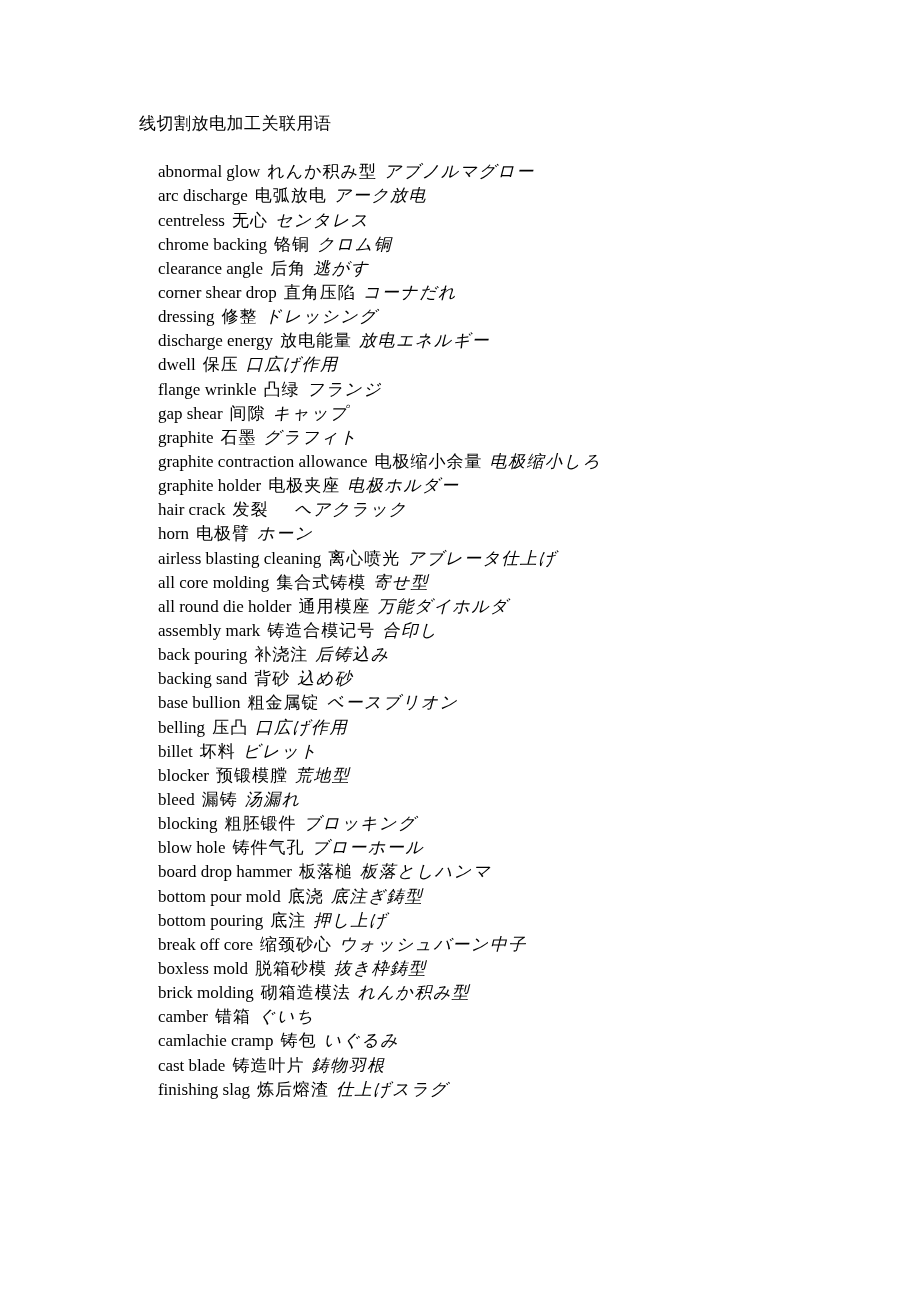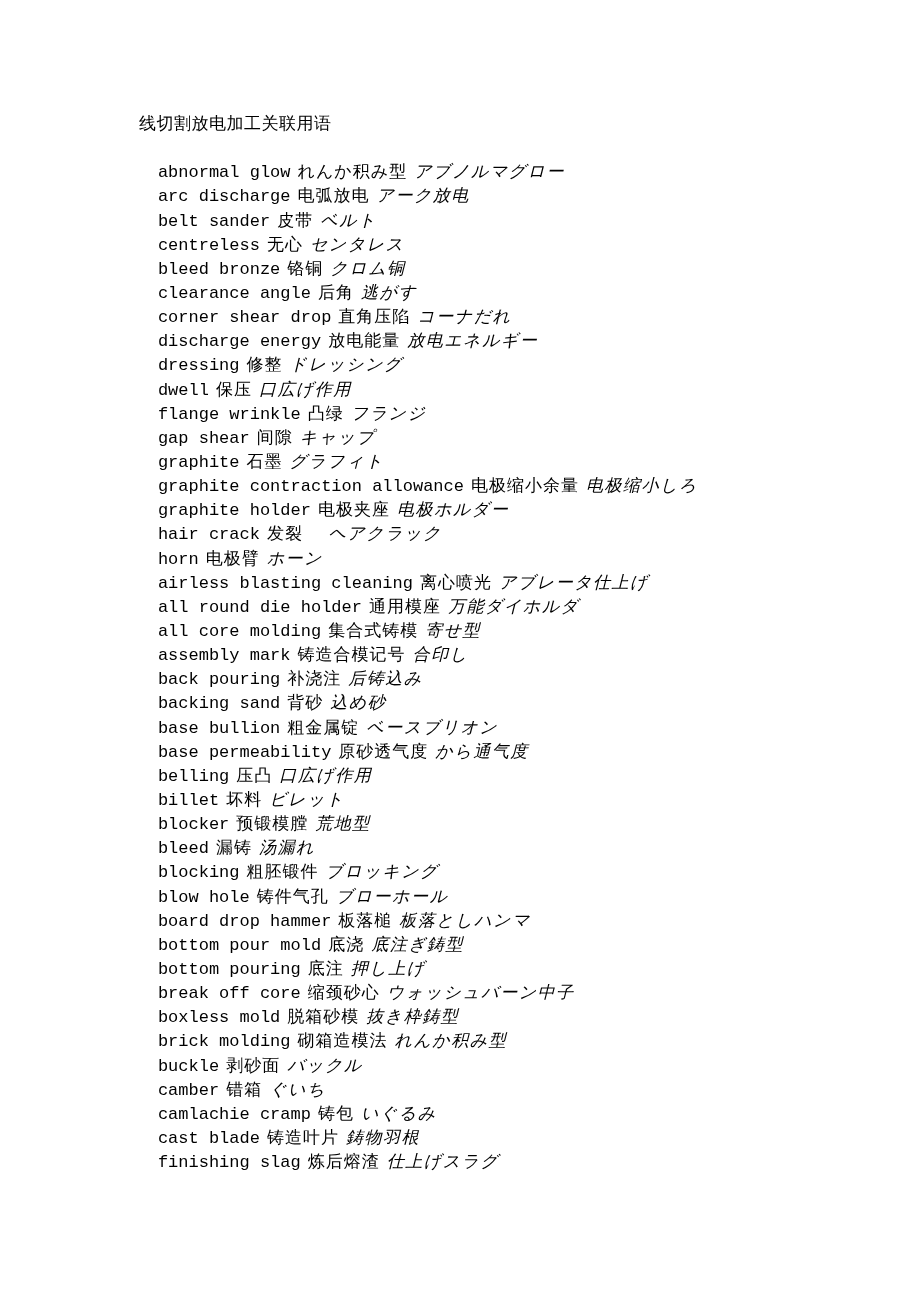--- a/index.html
+++ b/index.html
@@ -30,21 +30,21 @@
     height: 24.15px;
     line-height: 24.15px;
     font-size: 17px;
     white-space: pre;
     color: #000000;
   }
   .title-line {
     letter-spacing: 0.5px;
   }
   .en {
-    font-family: Liberation Mono, monospace;
+    font-family: Liberation Serif, serif;
     letter-spacing: 0px;
   }
   .zh {
     margin-left: 7px;
     letter-spacing: 1px;
   }
   .ja {
     margin-left: 7px;
     letter-spacing: 1.5px;
     font-style: italic;
@@ -58,50 +58,47 @@
     <div class="line title-line">线切割放电加工关联用语</div>
     <div id="entries">
   <div class="line">
     <span class="en">abnormal glow</span><span class="zh">れんか积み型</span><span class="ja">アブノルマグロー</span>
   </div>
 
   <div class="line">
     <span class="en">arc discharge</span><span class="zh">电弧放电</span><span class="ja">アーク放电</span>
   </div>
 
-  <div class="line">
-    <span class="en">belt sander</span><span class="zh">皮带</span><span class="ja">ベルト</span>
-  </div>
 
   <div class="line">
     <span class="en">centreless</span><span class="zh">无心</span><span class="ja">センタレス</span>
   </div>
 
   <div class="line">
-    <span class="en">bleed bronze</span><span class="zh">铬铜</span><span class="ja">クロム铜</span>
+    <span class="en">chrome backing</span><span class="zh">铬铜</span><span class="ja">クロム铜</span>
   </div>
 
   <div class="line">
     <span class="en">clearance angle</span><span class="zh">后角</span><span class="ja">逃がす</span>
   </div>
 
   <div class="line">
     <span class="en">corner shear drop</span><span class="zh">直角压陷</span><span class="ja">コーナだれ</span>
   </div>
 
 
   <div class="line">
+    <span class="en">dressing</span><span class="zh">修整</span><span class="ja">ドレッシング</span>
+  </div>
+
+  <div class="line">
     <span class="en">discharge energy</span><span class="zh">放电能量</span><span class="ja">放电エネルギー</span>
   </div>
 
   <div class="line">
-    <span class="en">dressing</span><span class="zh">修整</span><span class="ja">ドレッシング</span>
-  </div>
-
-  <div class="line">
     <span class="en">dwell</span><span class="zh">保压</span><span class="ja">口広げ作用</span>
   </div>
 
   <div class="line">
     <span class="en">flange wrinkle</span><span class="zh">凸绿</span><span class="ja">フランジ</span>
   </div>
 
   <div class="line">
     <span class="en">gap shear</span><span class="zh">间隙</span><span class="ja">キャップ</span>
   </div>
@@ -124,46 +121,43 @@
 
   <div class="line">
     <span class="en">horn</span><span class="zh">电极臂</span><span class="ja">ホーン</span>
   </div>
 
   <div class="line">
     <span class="en">airless blasting cleaning</span><span class="zh">离心喷光</span><span class="ja">アブレータ仕上げ</span>
   </div>
 
   <div class="line">
+    <span class="en">all core molding</span><span class="zh">集合式铸模</span><span class="ja">寄せ型</span>
+  </div>
+
+  <div class="line">
     <span class="en">all round die holder</span><span class="zh">通用模座</span><span class="ja">万能ダイホルダ</span>
   </div>
 
   <div class="line">
-    <span class="en">all core molding</span><span class="zh">集合式铸模</span><span class="ja">寄せ型</span>
-  </div>
-
-  <div class="line">
     <span class="en">assembly mark</span><span class="zh">铸造合模记号</span><span class="ja">合印し</span>
   </div>
 
   <div class="line">
     <span class="en">back pouring</span><span class="zh">补浇注</span><span class="ja">后铸込み</span>
   </div>
 
   <div class="line">
     <span class="en">backing sand</span><span class="zh">背砂</span><span class="ja">込め砂</span>
   </div>
 
   <div class="line">
     <span class="en">base bullion</span><span class="zh">粗金属锭</span><span class="ja">ベースブリオン</span>
   </div>
 
-  <div class="line">
-    <span class="en">base permeability</span><span class="zh">原砂透气度</span><span class="ja">から通气度</span>
-  </div>
 
   <div class="line">
     <span class="en">belling</span><span class="zh">压凸</span><span class="ja">口広げ作用</span>
   </div>
 
   <div class="line">
     <span class="en">billet</span><span class="zh">坏料</span><span class="ja">ビレット</span>
   </div>
 
   <div class="line">
@@ -199,23 +193,20 @@
   </div>
 
   <div class="line">
     <span class="en">boxless mold</span><span class="zh">脱箱砂模</span><span class="ja">抜き枠鋳型</span>
   </div>
 
   <div class="line">
     <span class="en">brick molding</span><span class="zh">砌箱造模法</span><span class="ja">れんか积み型</span>
   </div>
 
-  <div class="line">
-    <span class="en">buckle</span><span class="zh">剥砂面</span><span class="ja">バックル</span>
-  </div>
 
   <div class="line">
     <span class="en">camber</span><span class="zh">错箱</span><span class="ja">ぐいち</span>
   </div>
 
   <div class="line">
     <span class="en">camlachie cramp</span><span class="zh">铸包</span><span class="ja">いぐるみ</span>
   </div>
 
   <div class="line">

